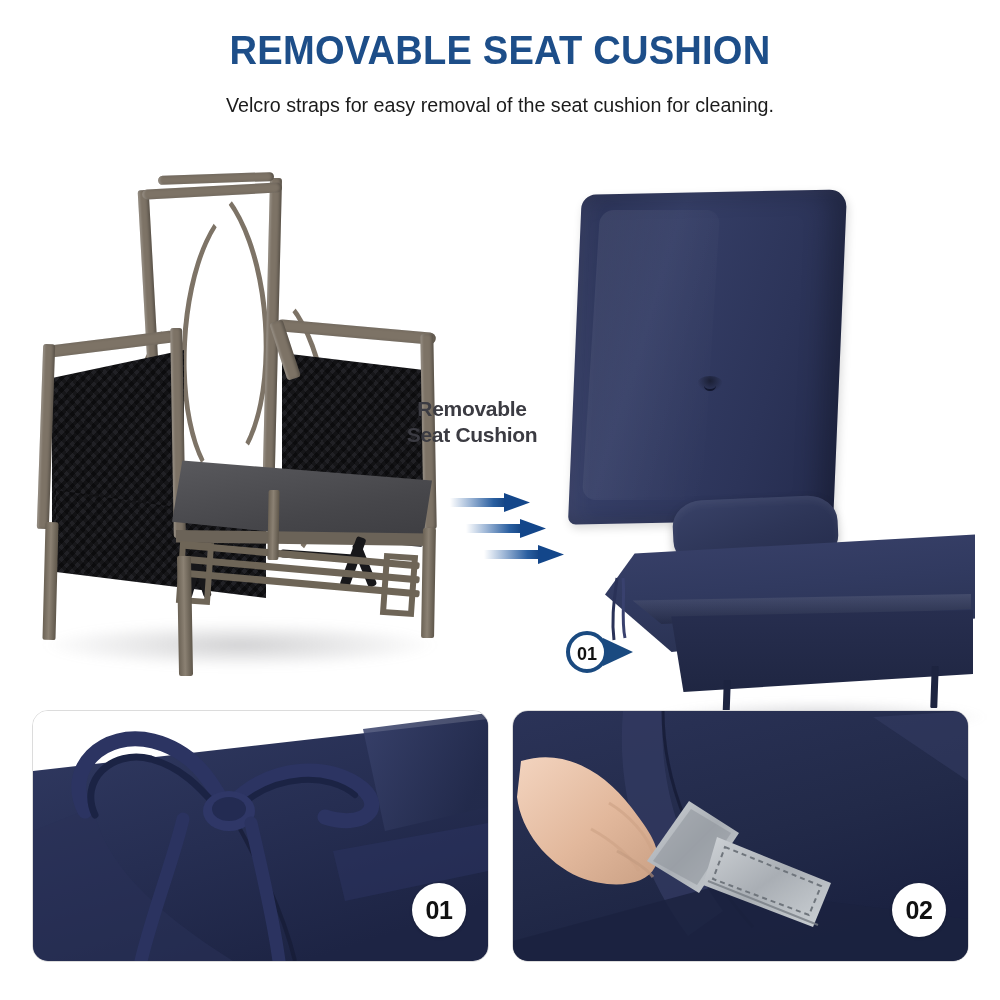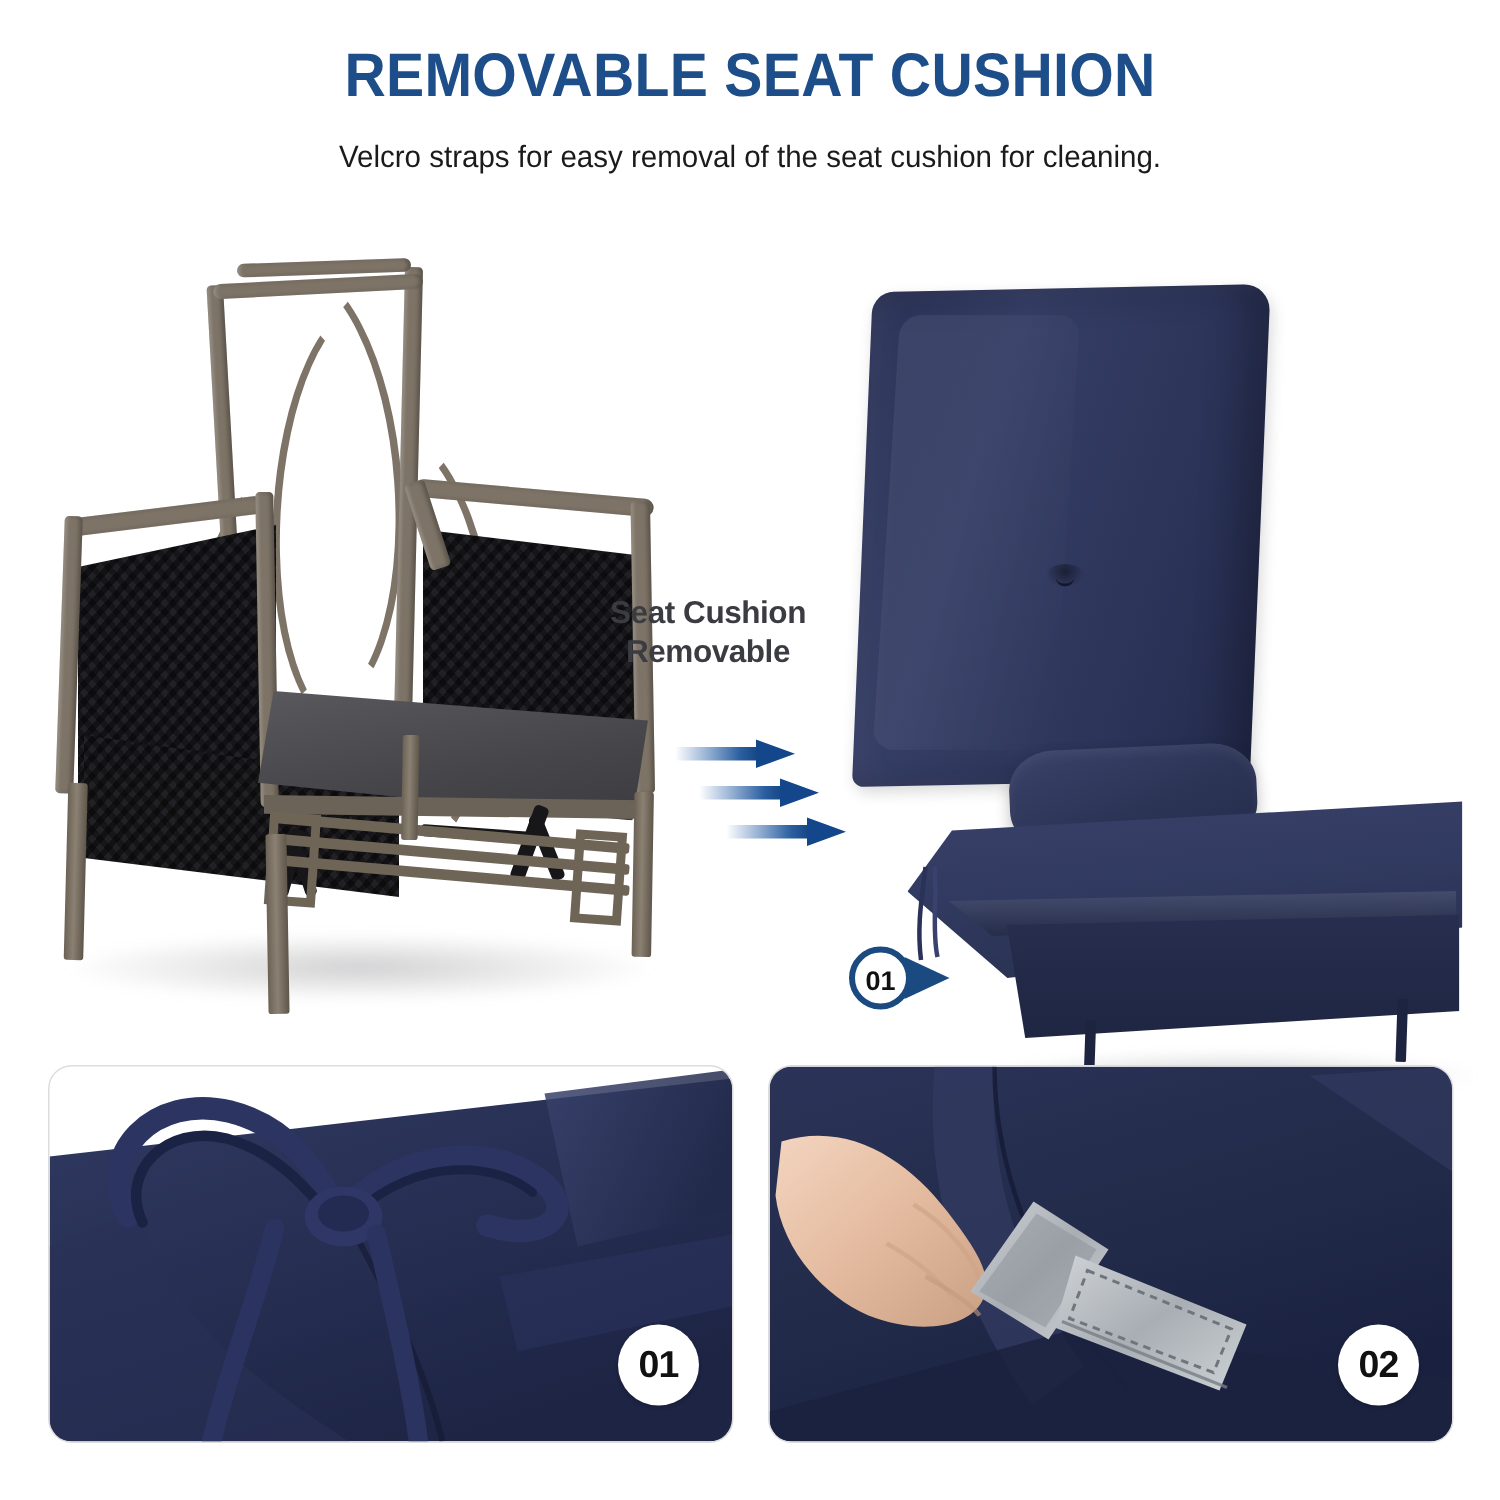--- a/index.html
+++ b/index.html
@@ -266,22 +266,22 @@
       <div class="base-box-l"></div>
       <div class="base-box-r"></div>
 
       <div class="leg leg-bl"></div>
       <div class="leg leg-br"></div>
       <div class="leg leg-fl"></div>
       <div class="leg leg-fr"></div>
     </div>
 
     <div class="arrow-label">
+      <div>Removable</div>
       <div>Seat Cushion</div>
-      <div>Removable</div>
     </div>
 
     <div class="arrows">
       <svg width="140" height="90" viewBox="0 0 140 90">
         <defs>
           <linearGradient id="agrad" x1="0" y1="0" x2="1" y2="0">
             <stop offset="0%" stop-color="#ffffff"></stop>
             <stop offset="35%" stop-color="#9db6d6"></stop>
             <stop offset="75%" stop-color="#2a5fa0"></stop>
             <stop offset="100%" stop-color="#11407f"></stop>

